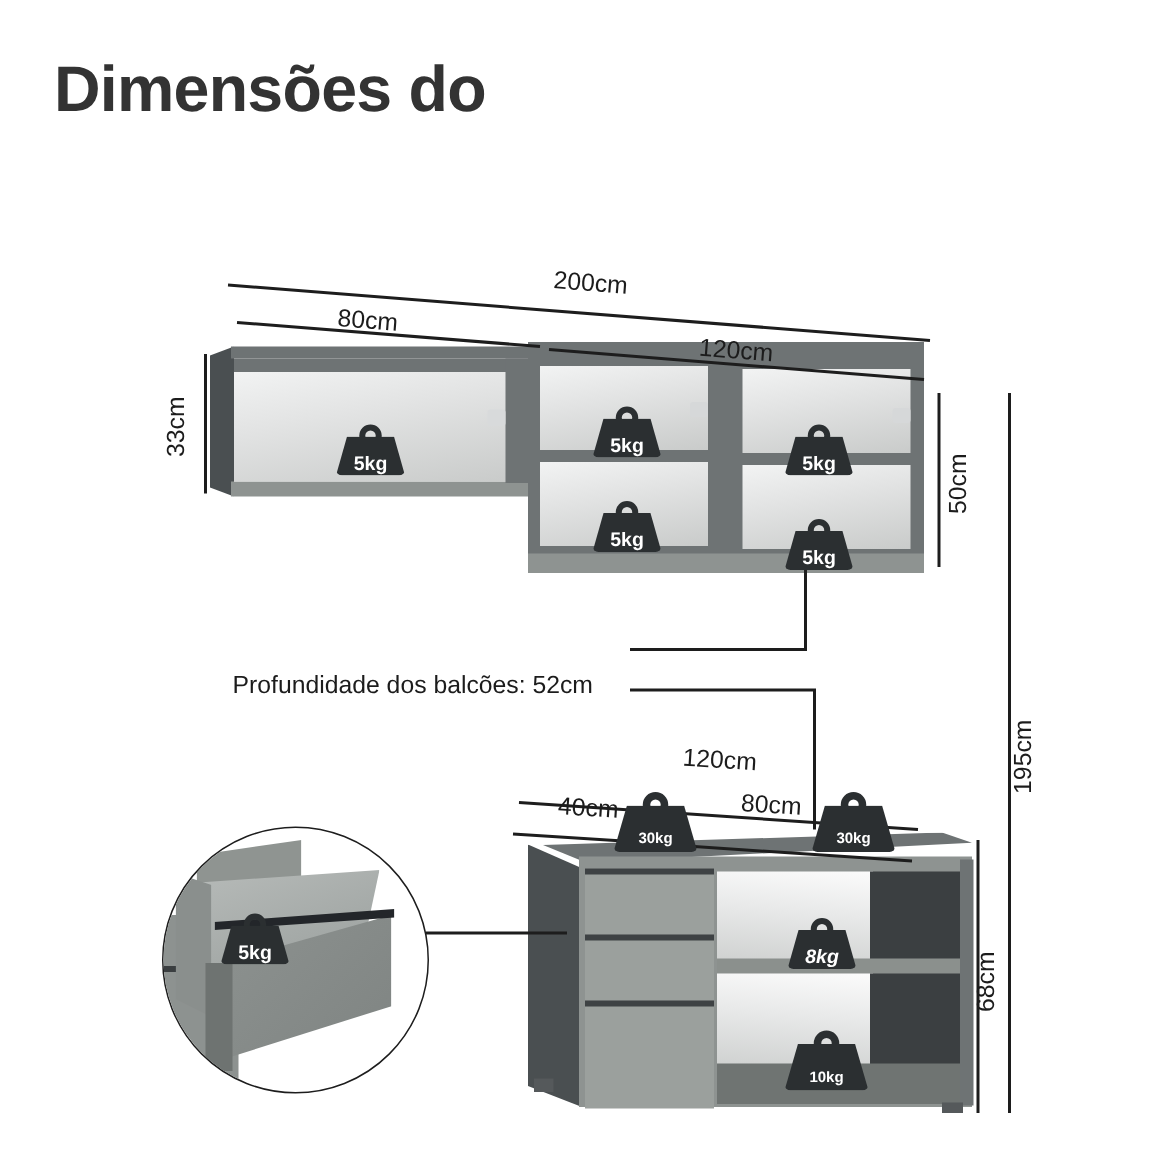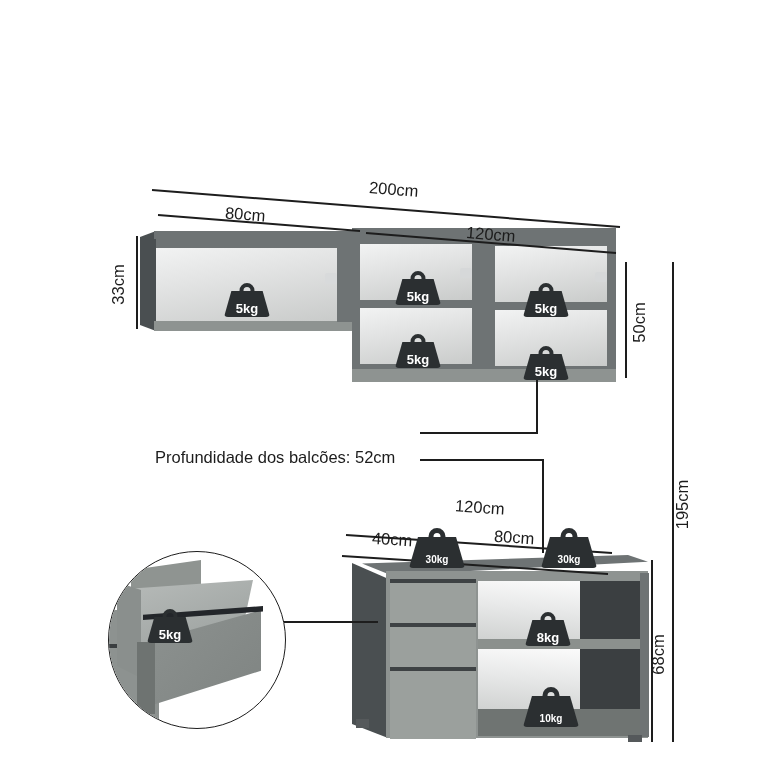--- a/index.html
+++ b/index.html
@@ -101,20 +101,21 @@
     overflow:hidden;
     background:#ffffff;
   }
 </style>
 </head>
 <body>
 
 <div id="stage">
 
   <div class="title">
+    <div>Dimensões do</div>
   </div>
 
   <div class="piece" style="left:140px;top:231px;width:212px;height:100px;">
 
     <div class="piece panel-dark" style="left:0;top:0;width:16px;height:100px;clip-path:polygon(0% 6%,100% 0%,100% 100%,0% 94%);"></div>
 
     <div class="piece panel-mid" style="left:14px;top:0px;width:198px;height:8px;"></div>
 
     <div class="piece panel-light" style="left:14px;top:90px;width:198px;height:10px;"></div>
 
@@ -274,21 +275,21 @@
     <div class="body"></div>
     <div class="txt">30kg</div>
   </div>
 
   <div class="weight big" style="left:569px;top:548px;">
     <div class="ring"></div>
     <div class="body"></div>
     <div class="txt">30kg</div>
   </div>
 
-  <div class="weight" style="left:548px;top:629px;">
+  <div class="weight" style="left:548px;top:629px;font-style:italic;">
     <div class="ring"></div>
     <div class="body"></div>
     <div class="txt">8kg</div>
   </div>
 
   <div class="weight big" style="left:551px;top:707px;">
     <div class="ring"></div>
     <div class="body"></div>
     <div class="txt">10kg</div>
   </div>

